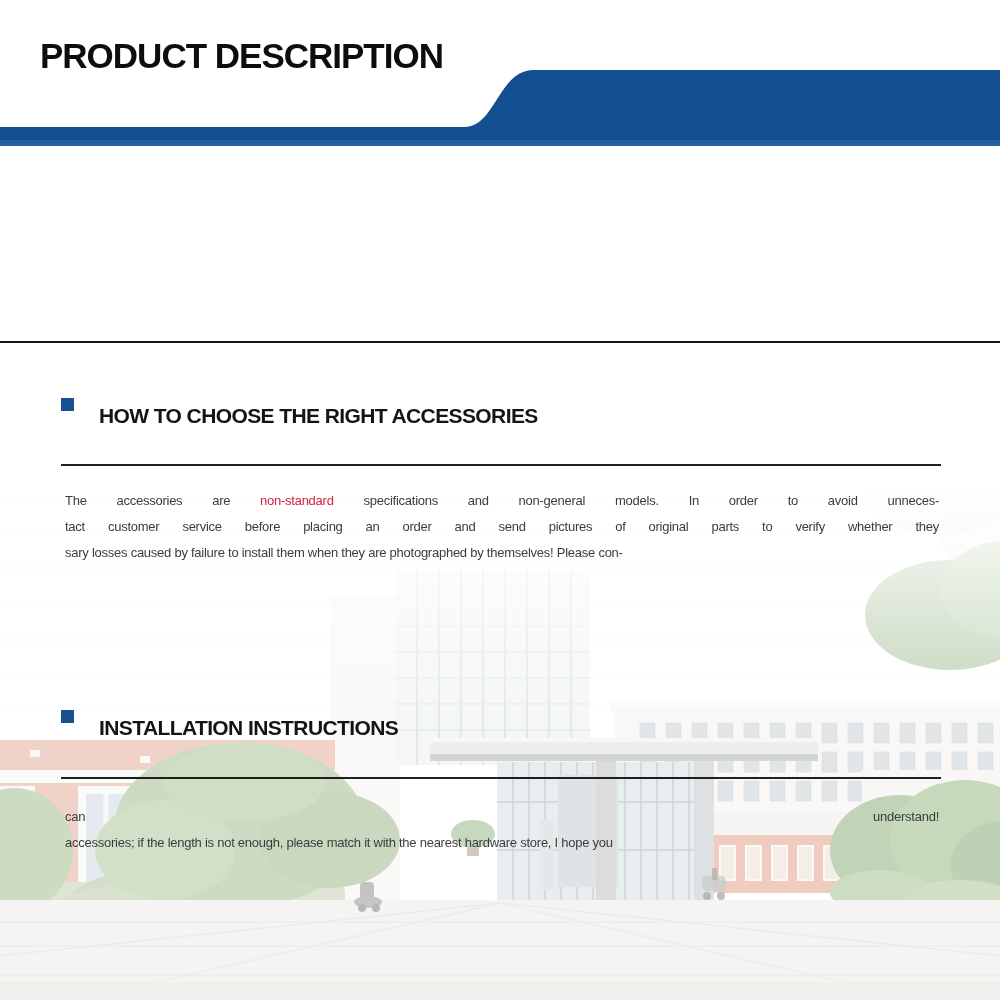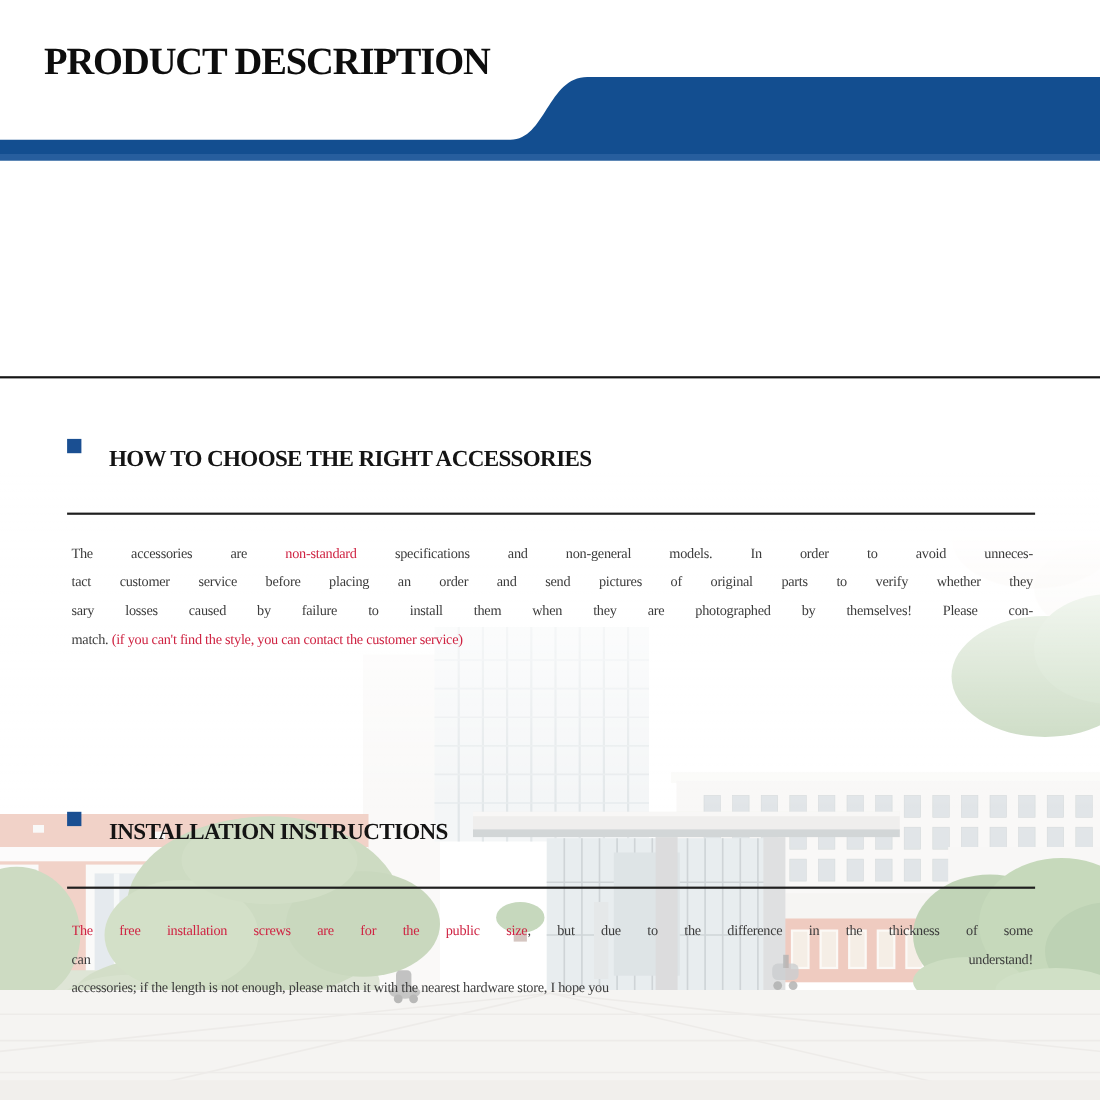--- a/index.html
+++ b/index.html
@@ -1,17 +1,17 @@
 <!DOCTYPE html>
 <html><head>
 <meta charset="utf-8">
 <style>
   html,body{margin:0;padding:0;background:#ffffff;}
   #page{position:relative;width:1000px;height:1000px;overflow:hidden;background:#fff;
-        font-family:Liberation Serif, serif;}
+        font-family:Liberation Sans, sans-serif;}
 
   
   .title{position:absolute;left:40px;top:36px;font-size:35px;font-weight:bold;
          letter-spacing:-1px;color:#0d0d0d;white-space:nowrap;}
   .ribbon-svg{position:absolute;left:0;top:0;}
   .ribbon-text{position:absolute;left:531px;top:37px;width:460px;color:#ffffff;
                font-size:19px;line-height:26px;font-weight:bold;letter-spacing:-0.2px;}
   .divider{position:absolute;left:0;top:135px;width:1000px;height:2px;background:#161616;}
 
   
@@ -249,29 +249,27 @@
   <div class="divider z"></div>
 
   
   <div class="bullet z" style="left:61px;top:190px;"></div>
   <div class="sec-heading z" style="top:183px;">HOW TO CHOOSE THE RIGHT ACCESSORIES</div>
   <div class="underline z" style="top:219px;"></div>
   <div class="para z" style="top:241px;">
       <div class="tline"><span>The accessories are </span><span class="red">non-standard</span><span> specifications and non-general models. In order to avoid unneces-</span></div>
       <div class="tline"><span>tact customer service before placing an order and send pictures of original parts to verify whether they</span></div>
       <div class="tline"><span>sary losses caused by failure to install them when they are photographed by themselves! Please con-</span></div>
-      <div class="tline"><span>match. </span><span class="red">(if you can't find the style, you can contact the customer service)</span></div>
     </div>
 
   
   <div class="bullet z" style="left:61px;top:385px;"></div>
   <div class="sec-heading z" style="top:378px;">INSTALLATION INSTRUCTIONS</div>
   <div class="underline z" style="top:415px;"></div>
   <div class="para z" style="top:440px;">
-      <div class="tline"><span class="red">The free installation screws are for the public size</span><span>, but due to the difference in the thickness of some</span></div>
       <div class="tline"><span>can understand!</span></div>
       <div class="tline"><span>accessories; if the length is not enough, please match it with the nearest hardware store, I hope you</span></div>
     </div>
   
 
   
   
 
 </div>
 

